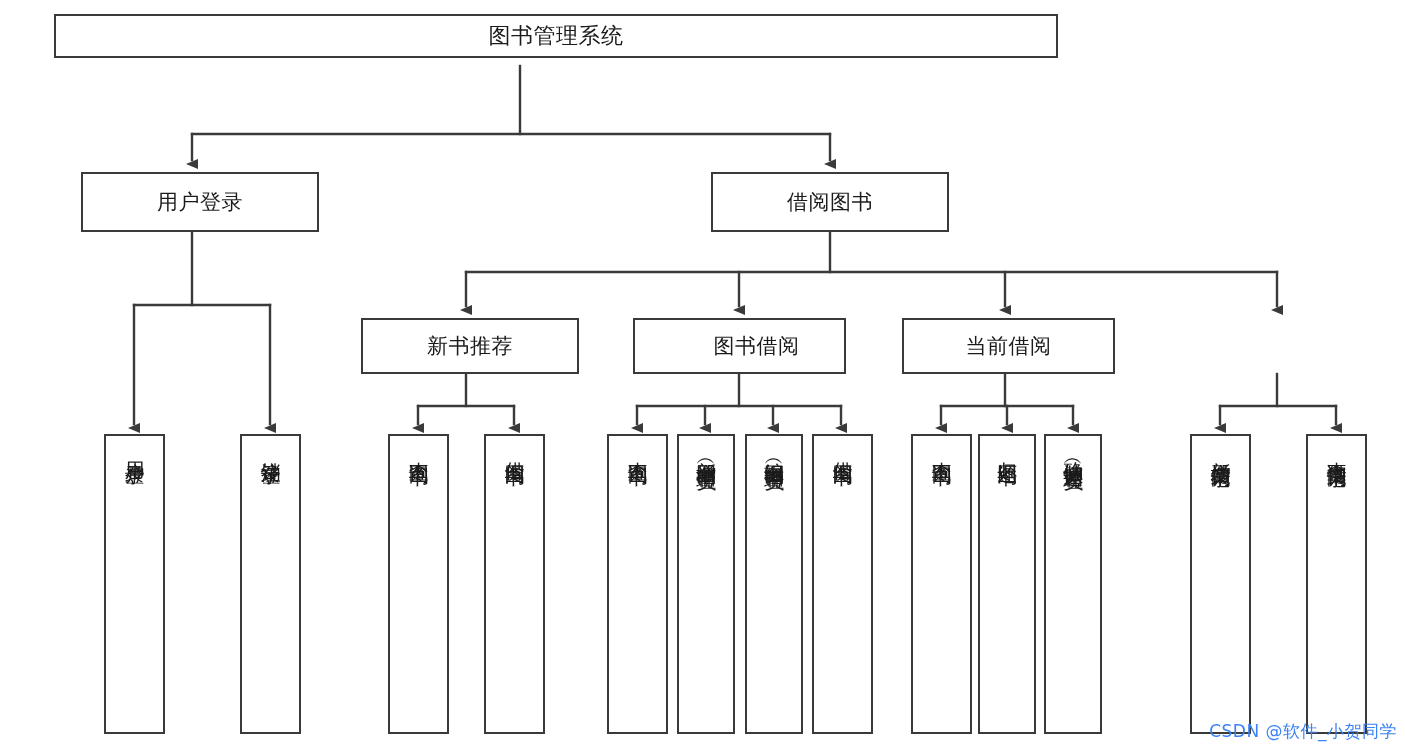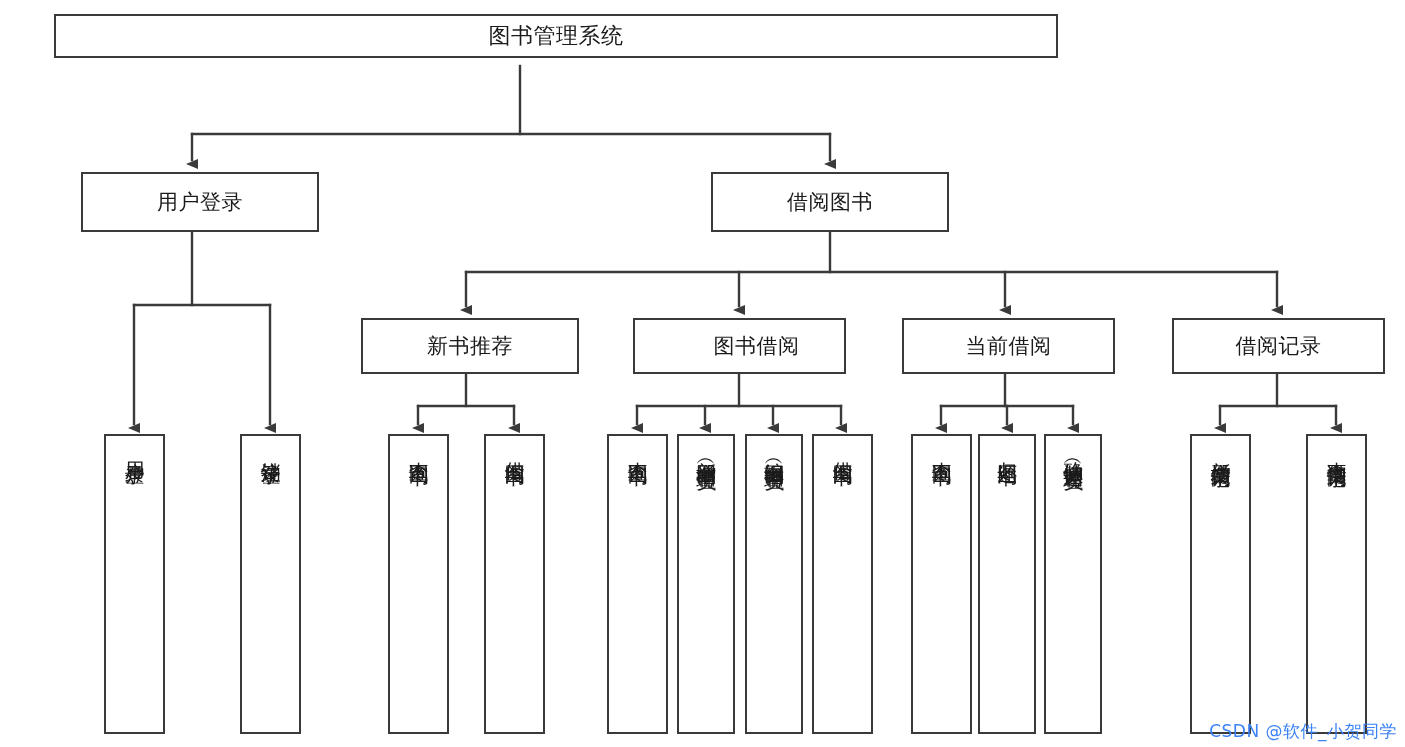--- a/index.html
+++ b/index.html
@@ -148,23 +148,20 @@
 
   <div class="node l3" style="left:361px; top:318px; width:218px; height:56px;">
     <span class="label">新书推荐</span>
   </div>
   <div class="node l3" style="left:633px; top:318px; width:213px; height:56px;padding-left:34px;">
     <span class="label">图书借阅</span>
   </div>
   <div class="node l3" style="left:902px; top:318px; width:213px; height:56px;">
     <span class="label">当前借阅</span>
   </div>
-  <div class="node l3" style="left:1172px; top:318px; width:213px; height:56px;">
-    <span class="label">借阅记录</span>
-  </div>
 
   <div class="node leaf" style="left:104px; top:434px; width:61px; height:300px;">
     <span class="label">用户登录</span>
   </div>
   <div class="node leaf" style="left:240px; top:434px; width:61px; height:300px;">
     <span class="label">注销登录</span>
   </div>
 
   <div class="node leaf" style="left:388px; top:434px; width:61px; height:300px;">
     <span class="label">查询图书</span>

